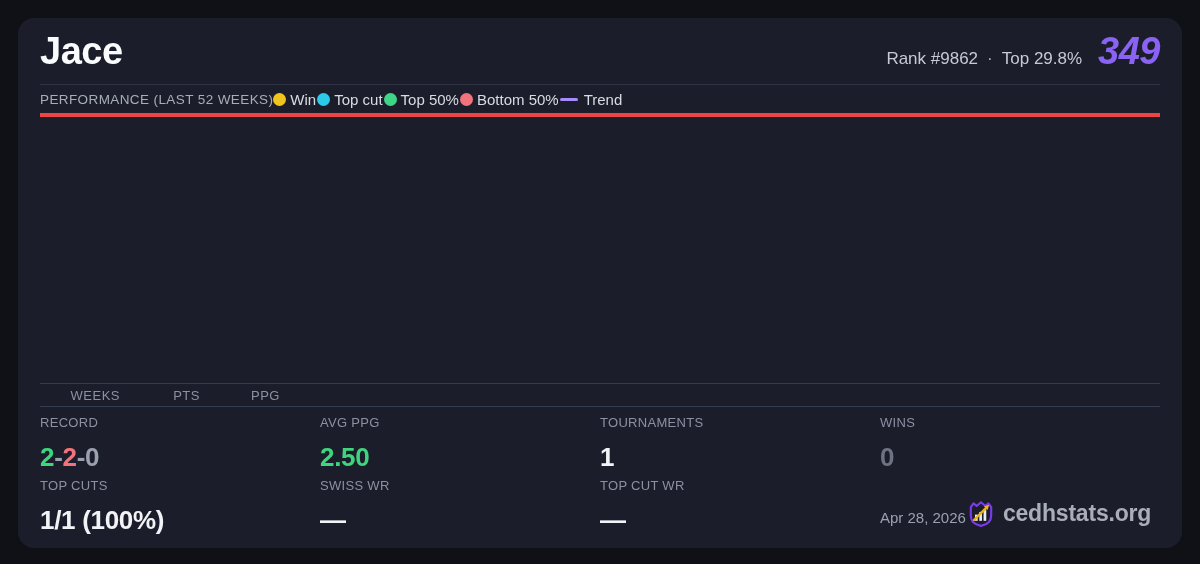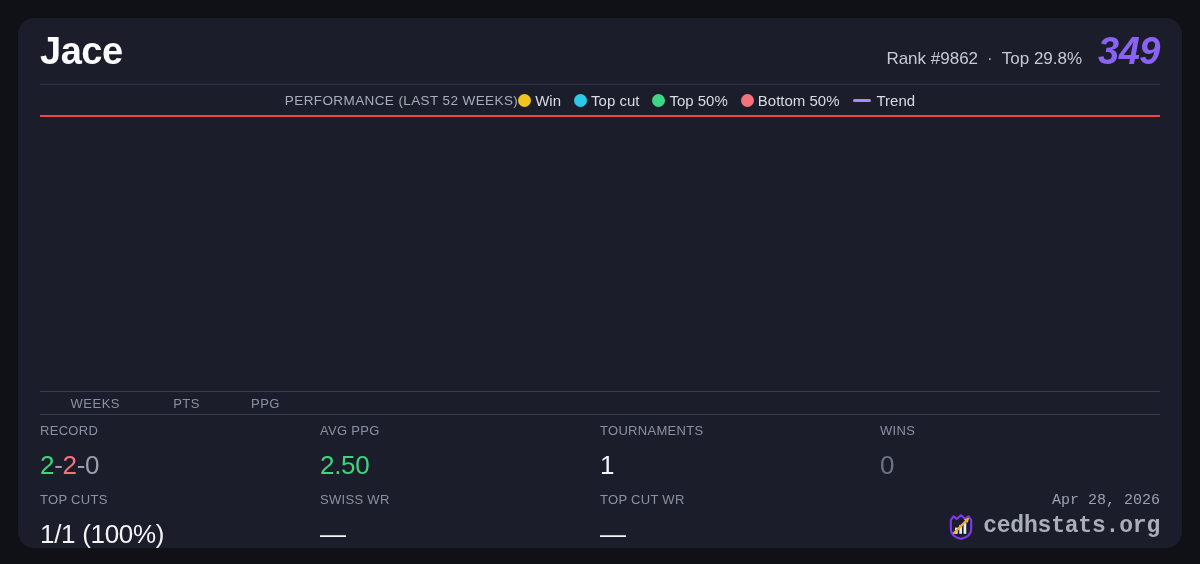--- a/index.html
+++ b/index.html
@@ -22,49 +22,49 @@
     gap:31px;
   }
   .title { font-size:38px; font-weight:700; color:#fafbfd; letter-spacing:-0.5px; }
   .header-right { display:flex; align-items:baseline; gap:16px; }
   .rank-text { font-size:17px; color:#c6cad4; }
   .rank-sep { margin:0 9px; color:#aab0bd; }
   .score { font-size:38px; font-weight:700; letter-spacing:-0.5px;font-style:italic; }
   
   .perf-row {
     height:32px; flex:0 0 32px;
-    display:flex; justify-content:center; align-items:center;
-    border-bottom:2px solid #ef4444;
+    display:flex; justify-content:flex-start; align-items:center;
+    border-bottom:4px solid #ef4444;
   }
   .section-title { font-size:13.5px; color:#a8adbb; letter-spacing:0.4px; }
-  .legend { display:flex; align-items:center; gap:13px; }
+  .legend { display:flex; align-items:center; gap:1px; }
   .legend-item { display:flex; align-items:center; gap:4px; }
   .legend-dot { width:13px; height:13px; border-radius:50%; display:inline-block; }
   .legend-line { width:18px; height:3px; border-radius:2px; display:inline-block; margin-right:2px; }
   .legend-label { font-size:15px; color:#d8dbe2; }
   
   .chart-area { flex:1 1 auto; }
   
   .deck-band {
     height:24px; flex:0 0 24px;
     display:flex; justify-content:space-between; align-items:center;
     border-top:1px solid #343b4d; border-bottom:1px solid #343b4d;
   }
   .deck-cols { display:flex; }
   .deck-col { width:80px; text-align:right; font-size:13px; color:#8b90a3; letter-spacing:0.5px; }
   
   .stats-grid {
     display:grid; grid-template-columns:repeat(4,1fr);
-    grid-auto-rows:50px; row-gap:19px;
-    padding:8px 0 6px 0;
+    grid-auto-rows:50px; row-gap:13px;
+    padding:8px 0 20px 0;
   }
   .stat-label { font-size:13px; color:#8b90a3; letter-spacing:0.3px; margin-bottom:4px; }
-  .stat-value { font-size:26px; font-weight:400; letter-spacing:-0.3px; line-height:1;margin-top:14px; }
+  .stat-value { font-size:26px; font-weight:700; letter-spacing:-0.3px; line-height:1;margin-top:14px; }
   
-  .footer-cell { display:flex; flex-direction:column; align-items:flex-end; justify-content:flex-start;font-family:Liberation Mono, monospace; }
+  .footer-cell { display:flex; flex-direction:row; align-items:flex-end; justify-content:flex-start; }
   .date { font-size:15px; color:#9aa0b0; margin-bottom:2px; }
   .brand { display:flex; align-items:center; gap:7px; }
   .brand-name { font-size:23px; font-weight:700; color:#a9aeba; letter-spacing:-0.2px; }
   .logo { width:30px; height:30px; display:block; }
 </style>
 </head>
 <body>
 
 <div class="card">
 

